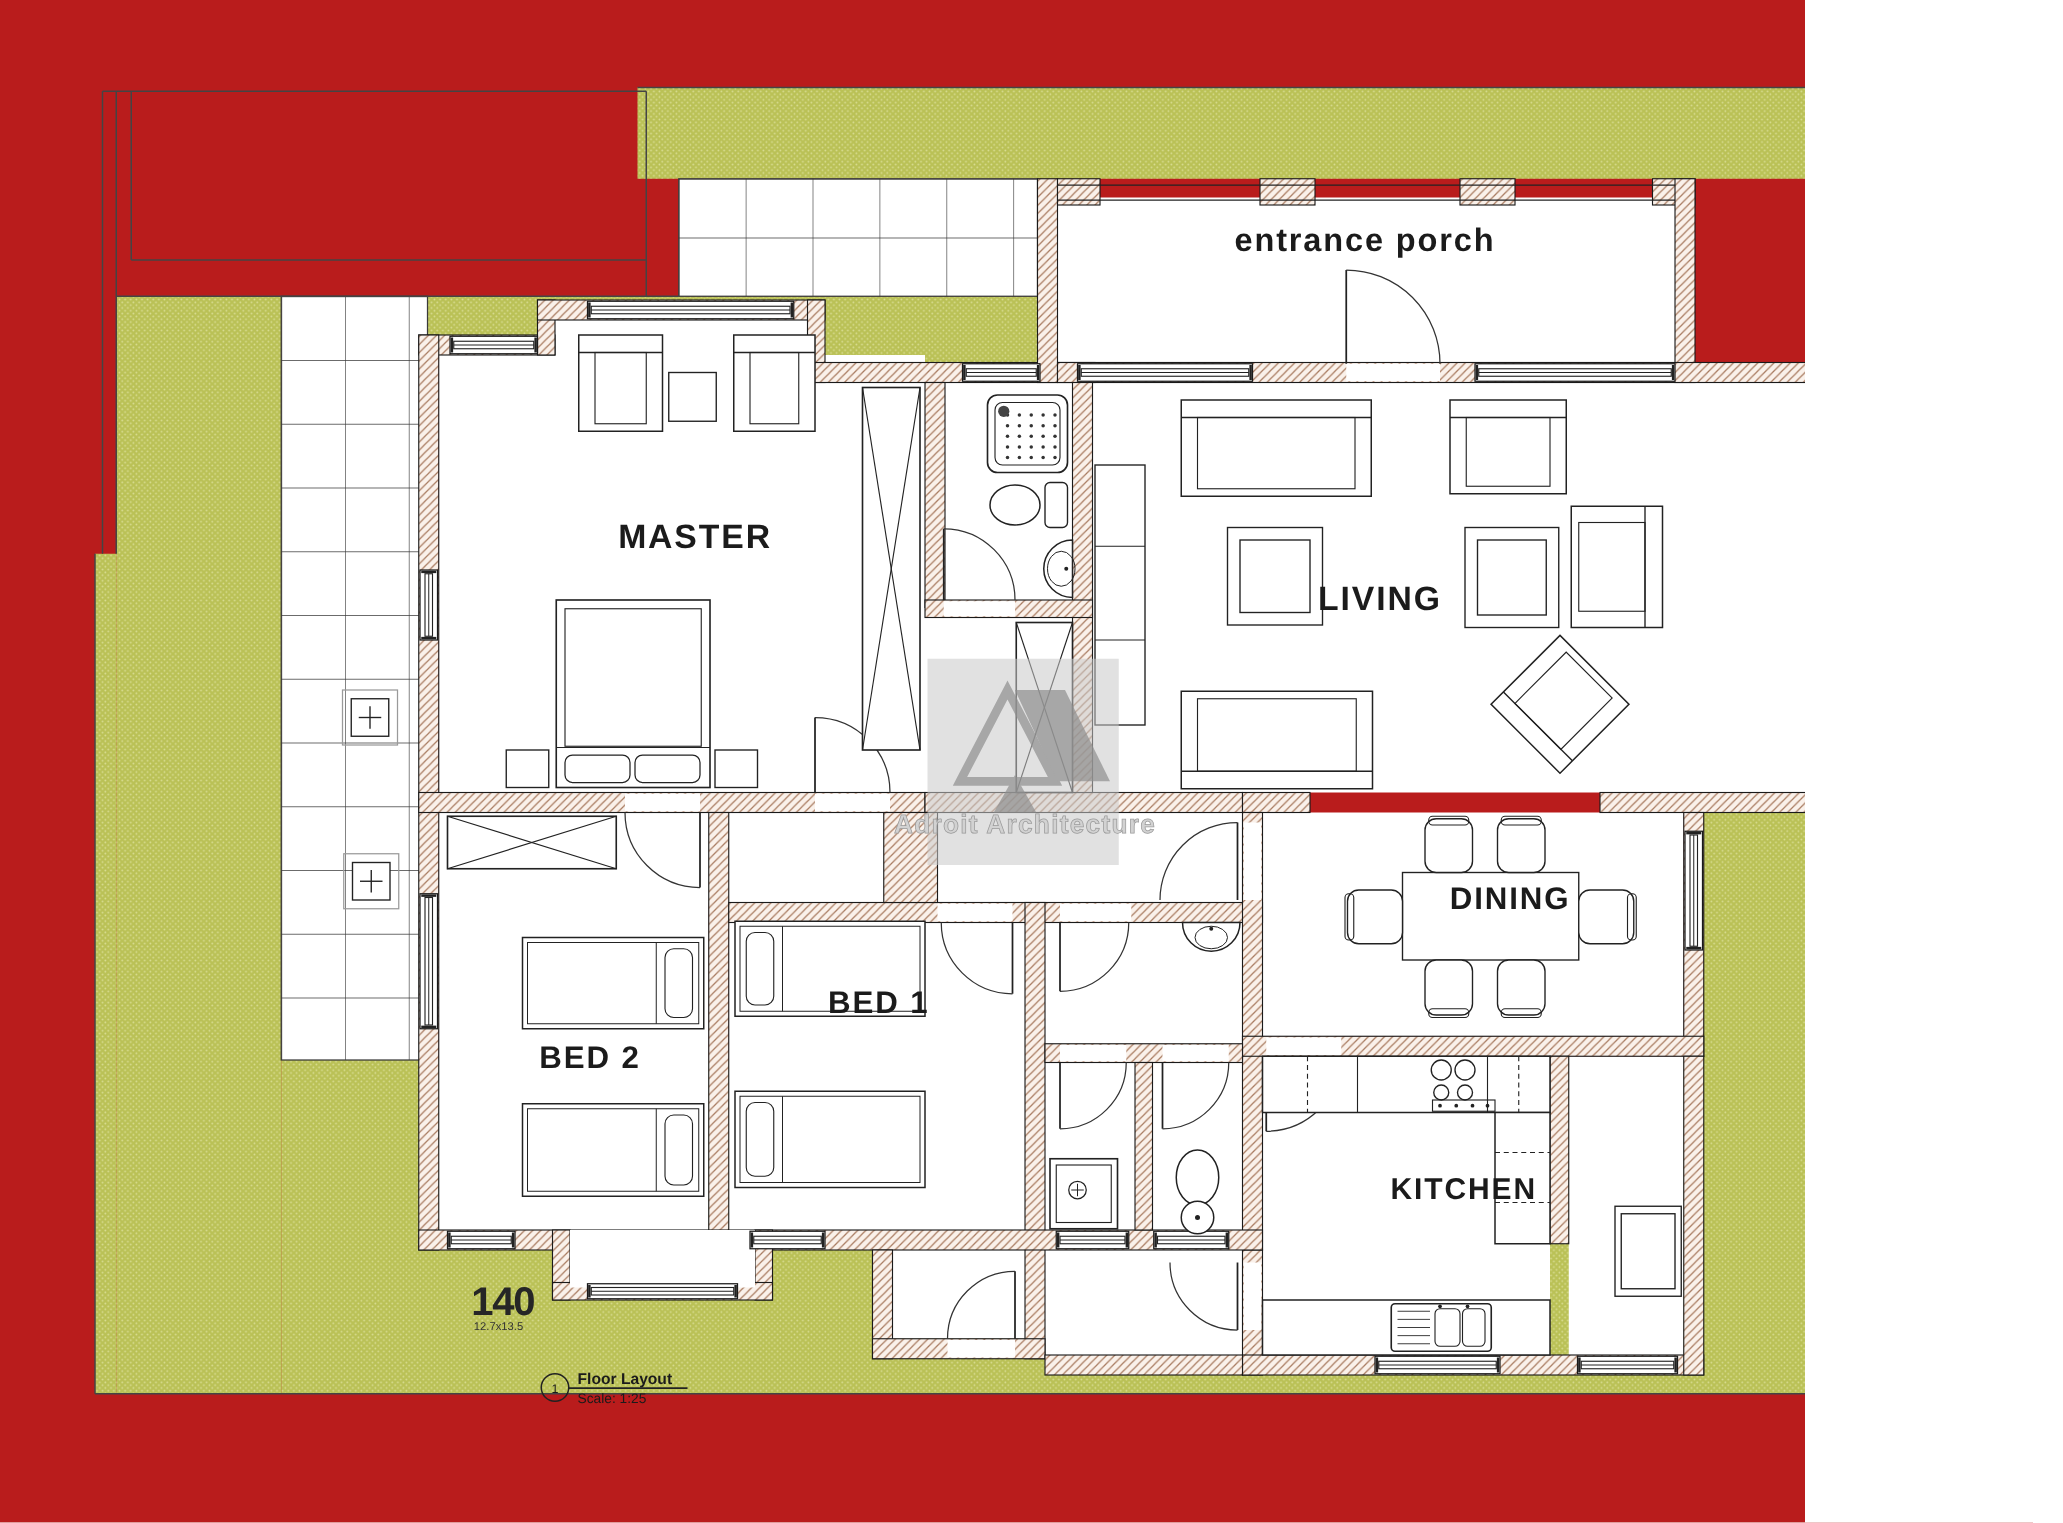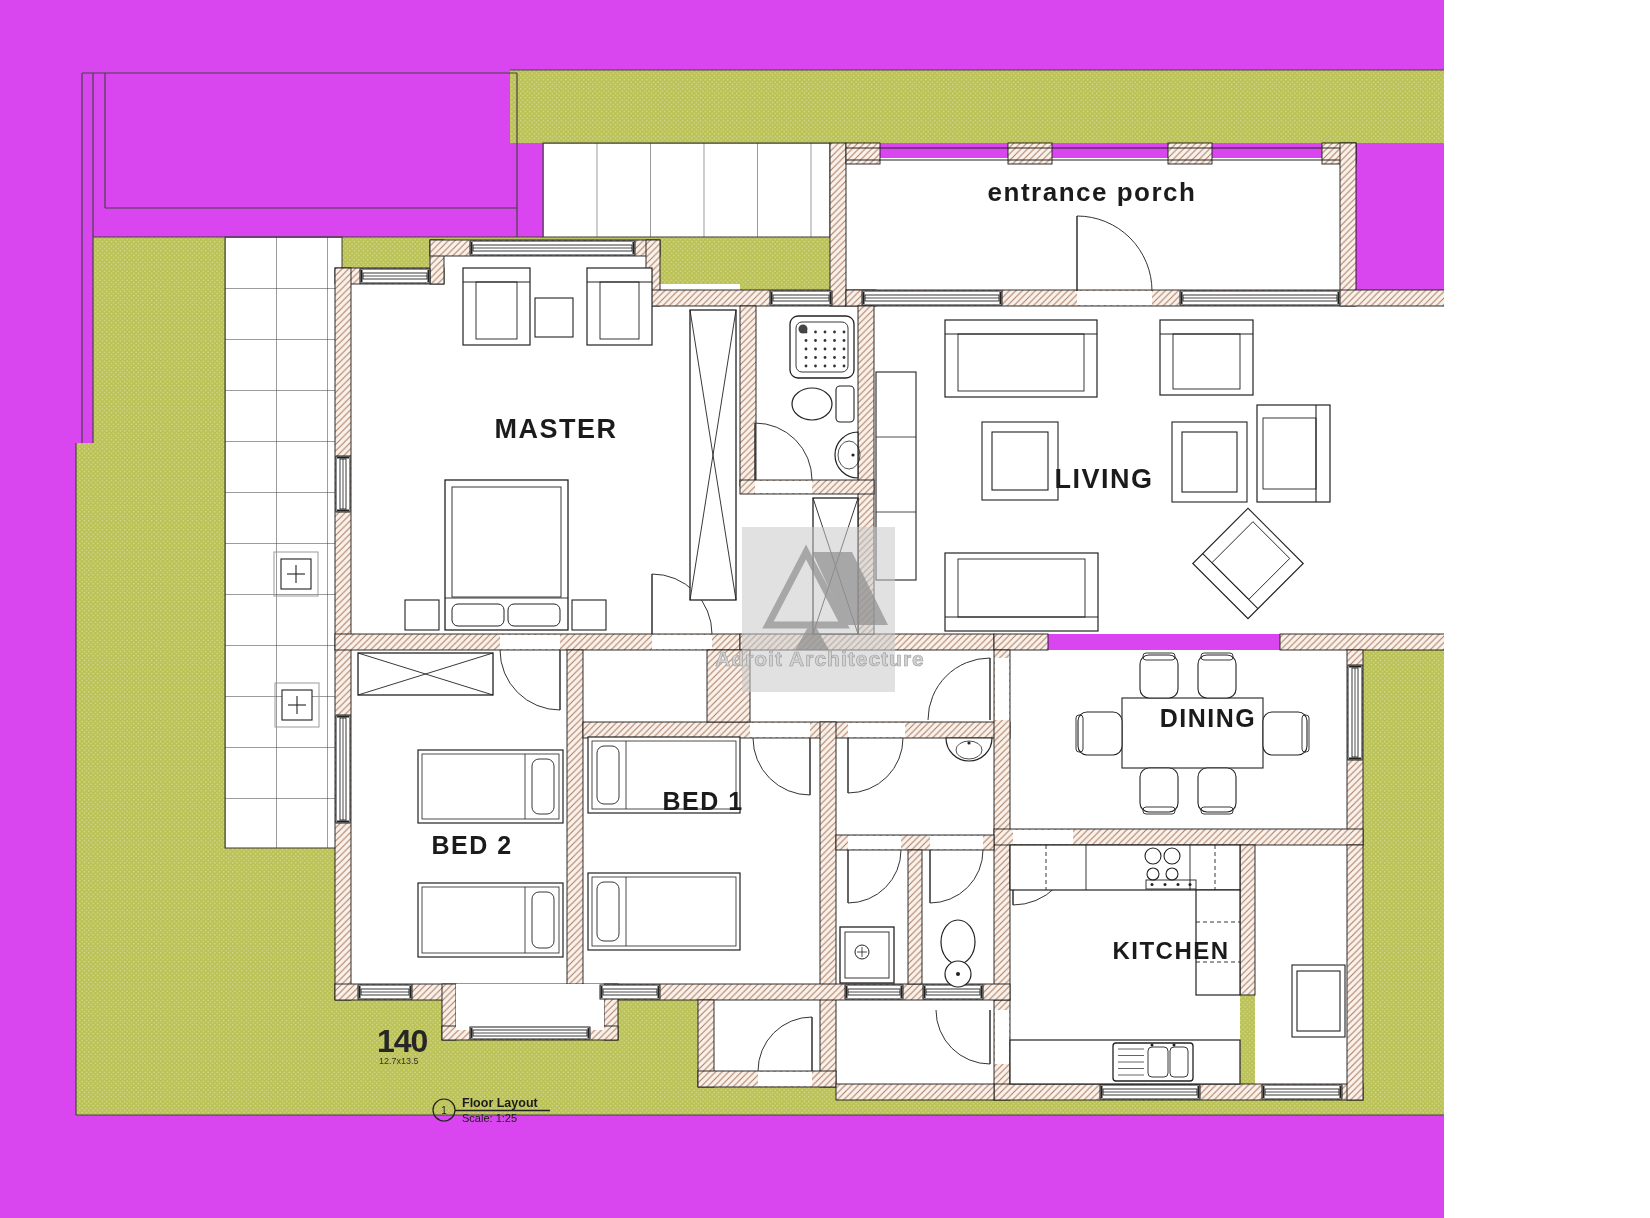--- a/index.html
+++ b/index.html
@@ -1,16 +1,16 @@
 <!DOCTYPE html>
 <html><head>
 <meta charset="utf-8">
 <style>
   html,body{margin:0;padding:0;background:#fff;}
-  .page{width:1444px;height:1218px;position:relative;background:#d946ef;overflow:hidden;
+  .page{width:1444px;height:1218px;position:relative;background:#b91c1c;overflow:hidden;
         font-family:"Liberation Sans","DejaVu Sans",sans-serif;}
   svg{position:absolute;left:0;top:0;}
   text{font-family:"Liberation Sans","DejaVu Sans",sans-serif;}
   .room-label{font-weight:bold;fill:#1b1b1b;letter-spacing:1.5px;}
   .wm-text{font-weight:bold;fill:#d2d2d2;stroke:#9b9b9b;stroke-width:0.6;letter-spacing:1px;}
   .tb{fill:#1b1b1b;}
 </style>
 </head>
 <body>
 

